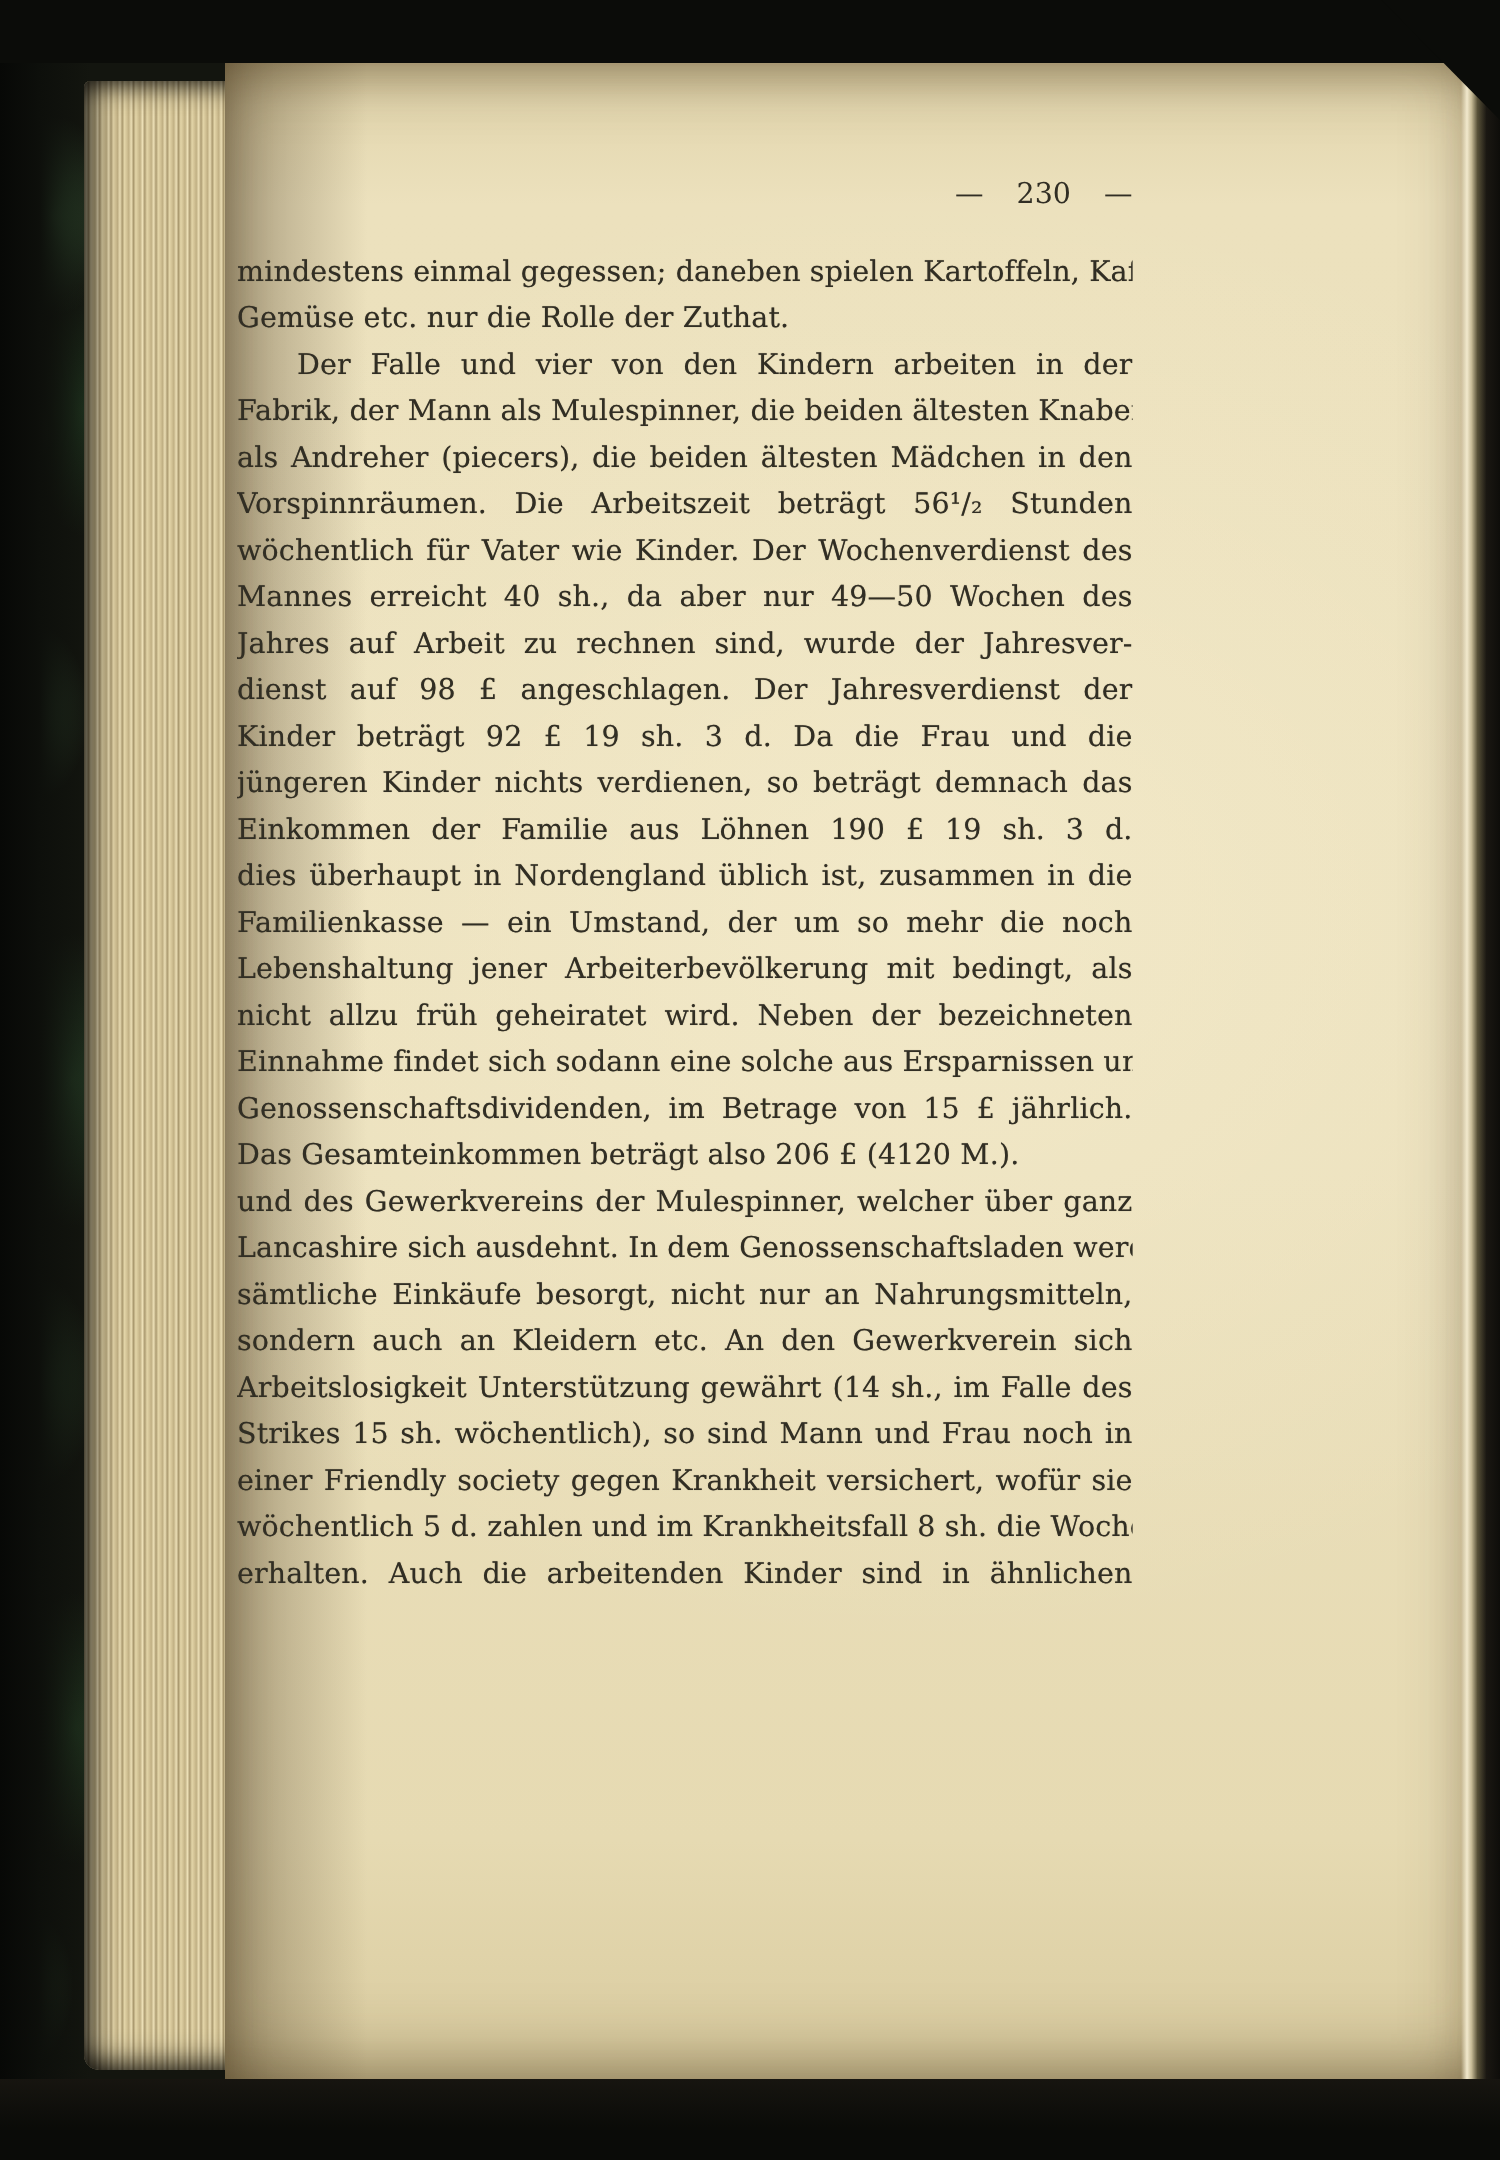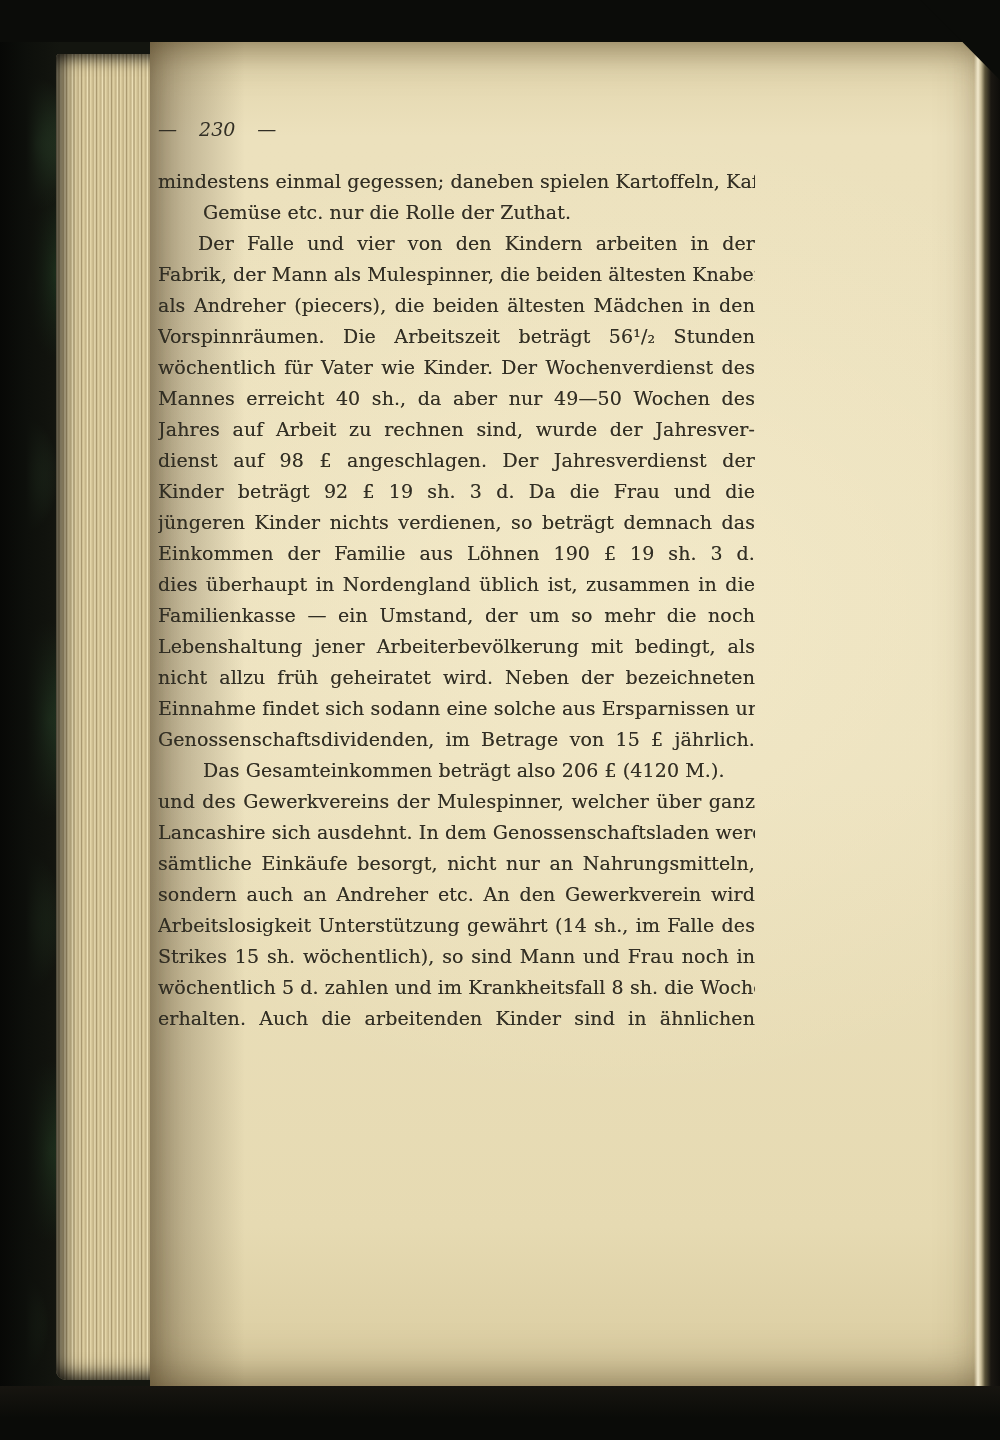--- a/index.html
+++ b/index.html
@@ -60,37 +60,36 @@
     background:linear-gradient(90deg,rgba(243,234,206,0) 0px,#f2e9cd 4px,#c7bb96 7px,#585138 11px,#1a1712 17px,#0e0d0a 26px);
   }
   .corner-tr{
     position:absolute;right:0;top:0;width:92px;height:80px;
     background:#0b0c09;
     clip-path:polygon(14% 0, 100% 0, 100% 100%);
   }
   
   .page-number{
     position:absolute;left:158px;top:118px;width:597px;
-    text-align:left;
+    text-align:right;
     font-size:19px;color:var(--c-ink,#312e24);
     word-spacing:16px;
-    font-style:italic;
   }
   .text-block{
     position:absolute;left:158px;top:166px;width:597px;
     font-size:19px;line-height:31px;color:var(--c-ink,#312e24);
     letter-spacing:.1px;
     text-shadow:0 0 .5px rgba(52,46,28,.55);
   }
   .para{margin:0;}
   .line{
     height:31px;overflow:hidden;white-space:nowrap;
     text-align:justify;text-align-last:justify;
   }
-  .line.lastline{text-align-last:left;margin-left:45px;}
+  .line.lastline{text-align-last:left;}
   .line.indent{padding-left:40px;}
 </style>
 </head>
 <body>
 
 <div class="scene">
   <div class="cover"></div>
   <div class="page-stack"></div>
   <div class="page"></div>
   <div class="gutter-shadow"></div>
@@ -122,20 +121,21 @@
         <div class="line">Lebenshaltung jener Arbeiterbevölkerung mit bedingt, als</div>
         <div class="line">nicht allzu früh geheiratet wird. Neben der bezeichneten</div>
         <div class="line">Einnahme findet sich sodann eine solche aus Ersparnissen und</div>
         <div class="line">Genossenschaftsdividenden, im Betrage von 15 £ jährlich.</div>
         <div class="line lastline">Das Gesamteinkommen beträgt also 206 £ (4120 M.).</div>
       </div>
       <div class="para">
         <div class="line">und des Gewerkvereins der Mulespinner, welcher über ganz</div>
         <div class="line">Lancashire sich ausdehnt. In dem Genossenschaftsladen werden</div>
         <div class="line">sämtliche Einkäufe besorgt, nicht nur an Nahrungsmitteln,</div>
-        <div class="line">sondern auch an Andreher etc. An den Gewerkverein wird</div>
+        <div class="line">sondern auch an Kleidern etc. An den Gewerkverein sich</div>
         <div class="line">Arbeitslosigkeit Unterstützung gewährt (14 sh., im Falle des</div>
         <div class="line">Strikes 15 sh. wöchentlich), so sind Mann und Frau noch in</div>
+        <div class="line">einer Friendly society gegen Krankheit versichert, wofür sie</div>
         <div class="line">wöchentlich 5 d. zahlen und im Krankheitsfall 8 sh. die Woche</div>
         <div class="line">erhalten. Auch die arbeitenden Kinder sind in ähnlichen</div>
       </div>
     </div>
 </div>
 
 </body></html>

